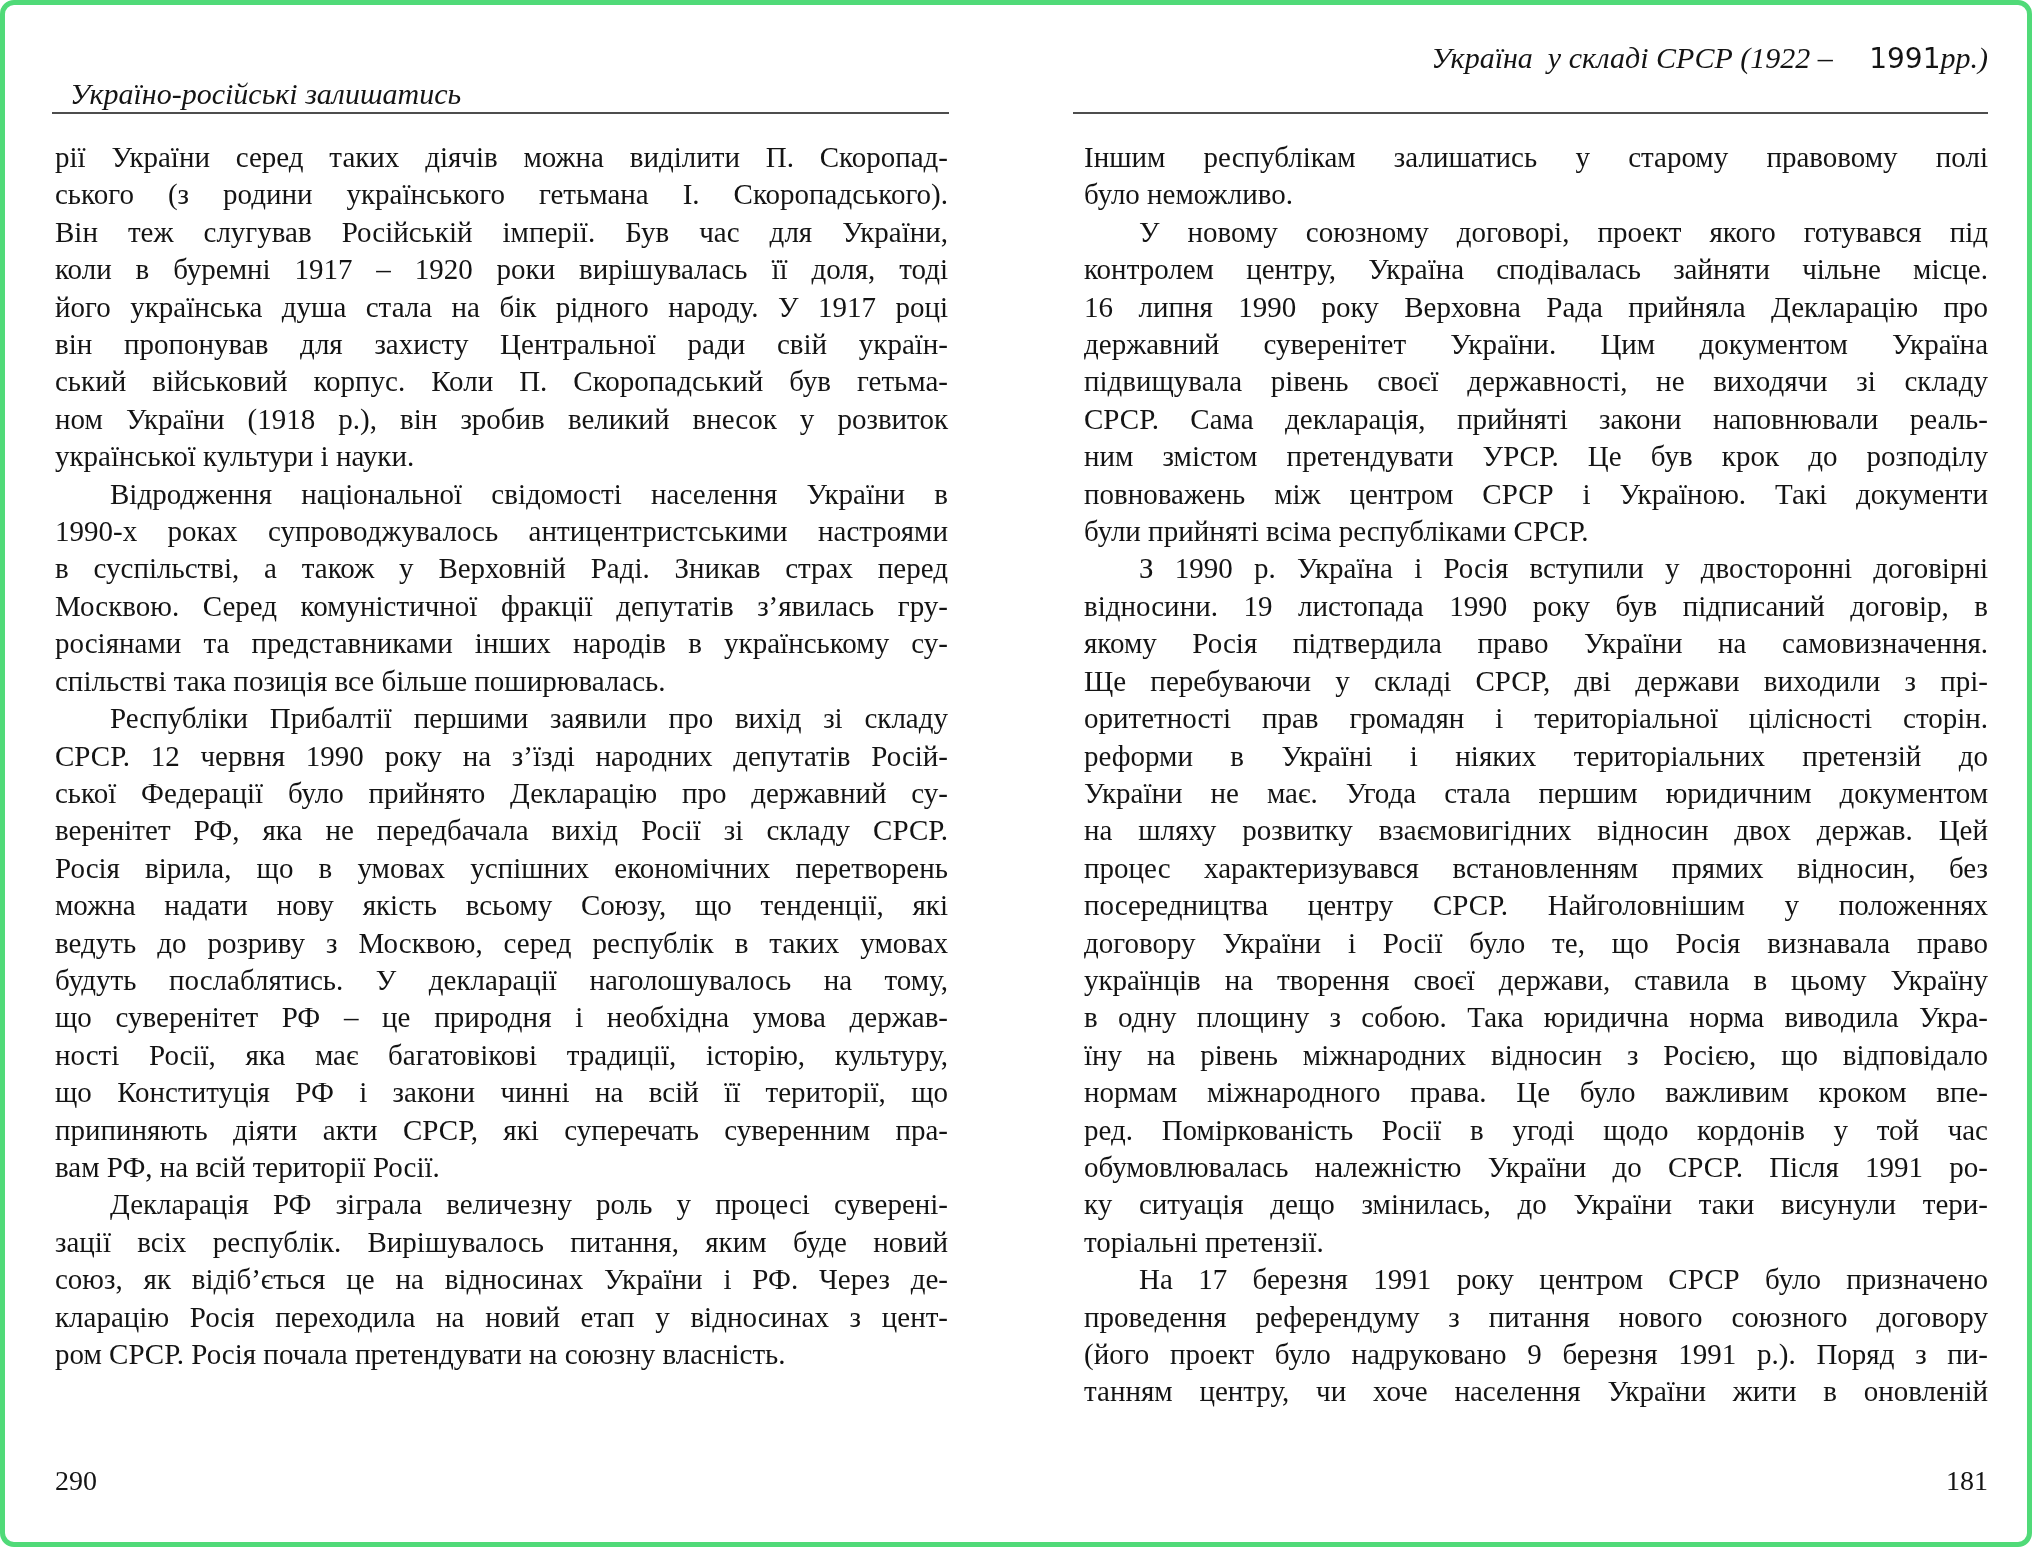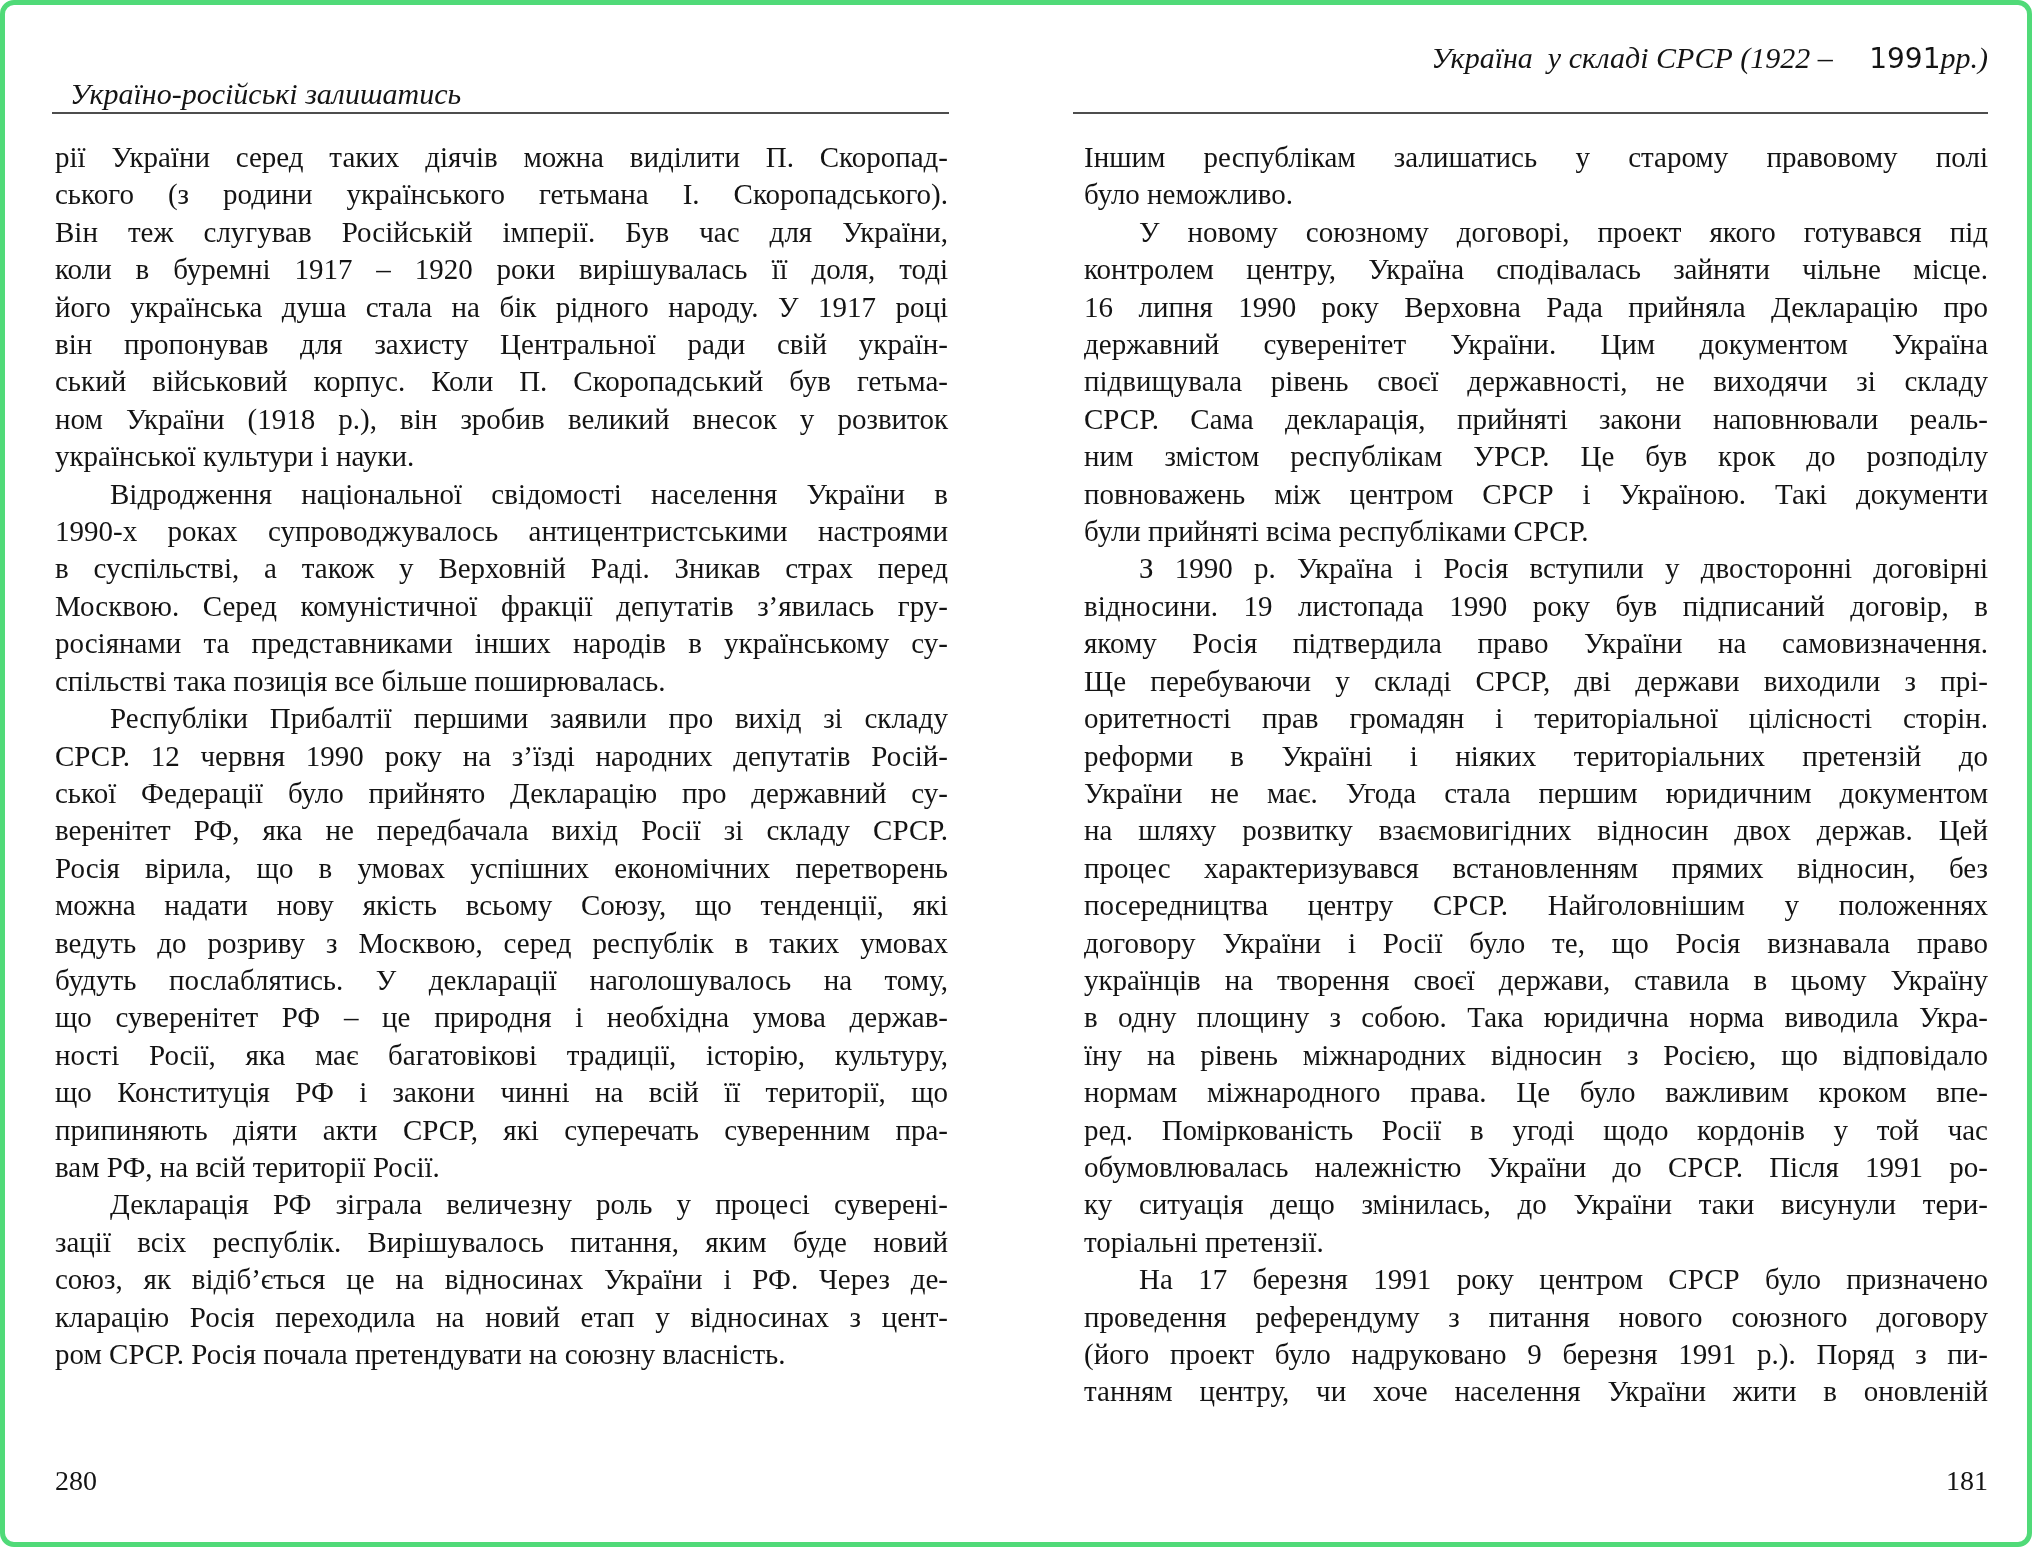--- a/index.html
+++ b/index.html
@@ -102,38 +102,38 @@
     </div>
   <div class="para indent">
       <div class="tline">Декларація РФ зіграла величезну роль у процесі суверені-</div>
       <div class="tline">зації всіх республік. Вирішувалось питання, яким буде новий</div>
       <div class="tline">союз, як відіб’ється це на відносинах України і РФ. Через де-</div>
       <div class="tline">кларацію Росія переходила на новий етап у відносинах з цент-</div>
       <div class="tline tlast">ром СРСР. Росія почала претендувати на союзну власність.</div>
     </div>
 </div>
 
-<div class="pagenum pagenum-left">280</div>
+<div class="pagenum pagenum-left">290</div>
 
 <div class="head head-right"><span>Україна  у складі СРСР (1922 – </span><span class="year">1991</span><span>рр.)</span></div>
 <div class="rule rule-right" style="border-top-color: rgb(77, 77, 77);"></div>
 
 <div class="pagebody body-right">
   <div class="para">
       <div class="tline">Іншим республікам залишатись у старому правовому полі</div>
       <div class="tline tlast">було неможливо.</div>
     </div>
   <div class="para indent">
       <div class="tline">У новому союзному договорі, проект якого готувався під</div>
       <div class="tline">контролем центру, Україна сподівалась зайняти чільне місце.</div>
       <div class="tline">16 липня 1990 року Верховна Рада прийняла Декларацію про</div>
       <div class="tline">державний суверенітет України. Цим документом Україна</div>
       <div class="tline">підвищувала рівень своєї державності, не виходячи зі складу</div>
       <div class="tline">СРСР. Сама декларація, прийняті закони наповнювали реаль-</div>
-      <div class="tline">ним змістом республікам УРСР. Це був крок до розподілу</div>
+      <div class="tline">ним змістом претендувати УРСР. Це був крок до розподілу</div>
       <div class="tline">повноважень між центром СРСР і Україною. Такі документи</div>
       <div class="tline tlast">були прийняті всіма республіками СРСР.</div>
     </div>
   <div class="para indent">
       <div class="tline">З 1990 р. Україна і Росія вступили у двосторонні договірні</div>
       <div class="tline">відносини. 19 листопада 1990 року був підписаний договір, в</div>
       <div class="tline">якому Росія підтвердила право України на самовизначення.</div>
       <div class="tline">Ще перебуваючи у складі СРСР, дві держави виходили з прі-</div>
       <div class="tline">оритетності прав громадян і територіальної цілісності сторін.</div>
       <div class="tline">реформи в Україні і ніяких територіальних претензій до</div>

